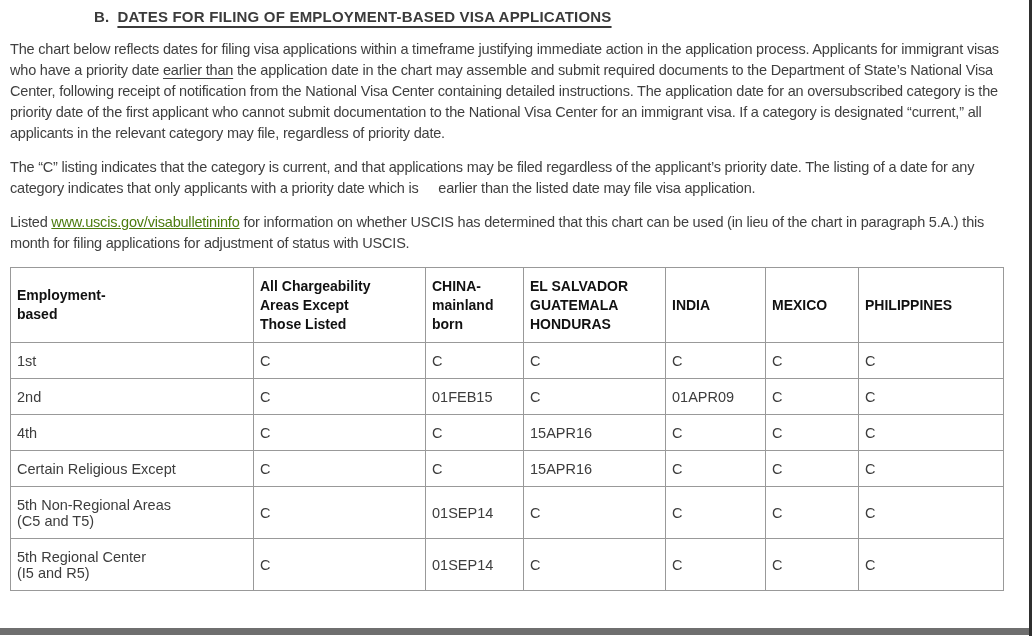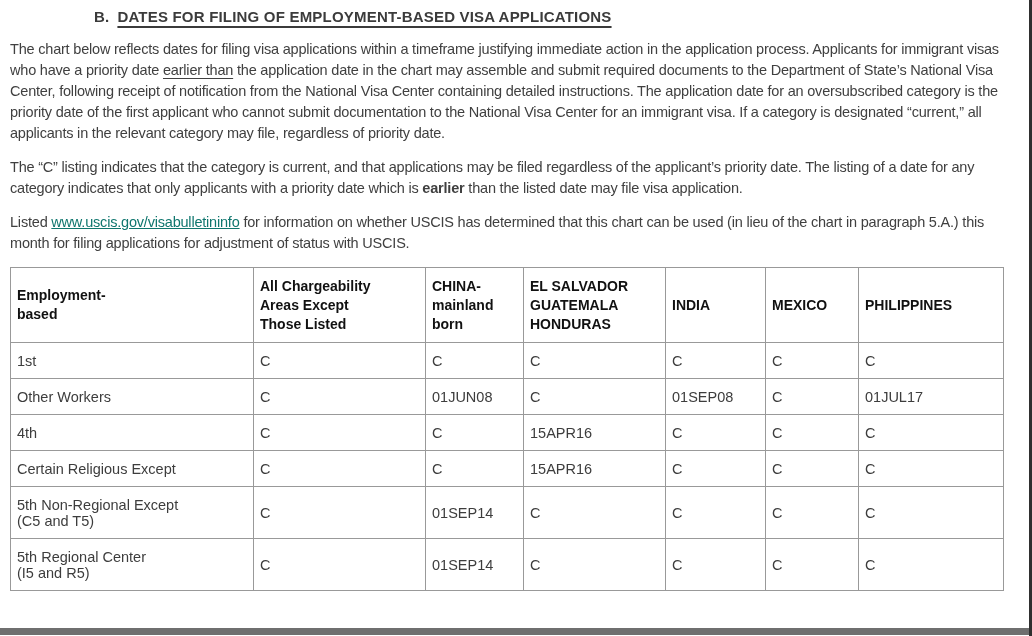--- a/index.html
+++ b/index.html
@@ -28,22 +28,22 @@
   }
   p {
     margin: 0 0 13px 0;
     font-size: 14.5px;
     line-height: 21px;
     letter-spacing: -0.2px;
     color: #404040;
     max-width: 1000px;
   }
   .u { text-decoration: underline; text-underline-offset: 3px; margin-top: 16px; }
-  .b { font-weight: bold; }
-  a.link { color: #0f766e; text-decoration: underline; cursor: pointer; }
+  .b { font-weight: normal; margin-left: 16px; }
+  a.link { color: #4d7c0f; text-decoration: underline; cursor: pointer; }
   table {
     border-collapse: collapse;
     table-layout: fixed;
     width: 993px;
     margin-top: 9px;
   }
   th, td {
     border: 1px solid #999999;
     padding: 2px 6px;
     vertical-align: middle;
@@ -123,48 +123,48 @@
       <tr class="row">
         <td>1st</td>
         <td>C</td>
         <td>C</td>
         <td>C</td>
         <td>C</td>
         <td>C</td>
         <td>C</td>
       </tr>
       <tr class="row">
-        <td>Other Workers</td>
+        <td>2nd</td>
         <td>C</td>
-        <td>01JUN08</td>
+        <td>01FEB15</td>
         <td>C</td>
-        <td>01SEP08</td>
+        <td>01APR09</td>
         <td>C</td>
-        <td>01JUL17</td>
+        <td>C</td>
       </tr>
       <tr class="row">
         <td>4th</td>
         <td>C</td>
         <td>C</td>
         <td>15APR16</td>
         <td>C</td>
         <td>C</td>
         <td>C</td>
       </tr>
       <tr class="row">
         <td>Certain Religious Except</td>
         <td>C</td>
         <td>C</td>
         <td>15APR16</td>
         <td>C</td>
         <td>C</td>
         <td>C</td>
       </tr>
       <tr class="tall">
-        <td>5th Non-Regional Except
+        <td>5th Non-Regional Areas
 (C5 and T5)</td>
         <td>C</td>
         <td>01SEP14</td>
         <td>C</td>
         <td>C</td>
         <td>C</td>
         <td>C</td>
       </tr>
       <tr class="tall">
         <td>5th Regional Center

